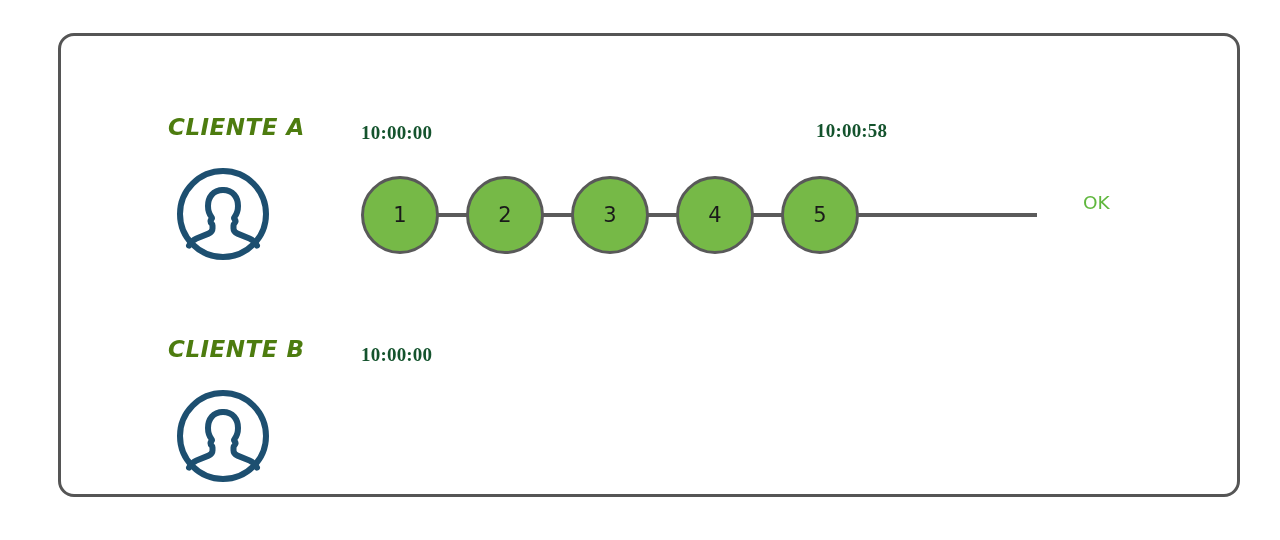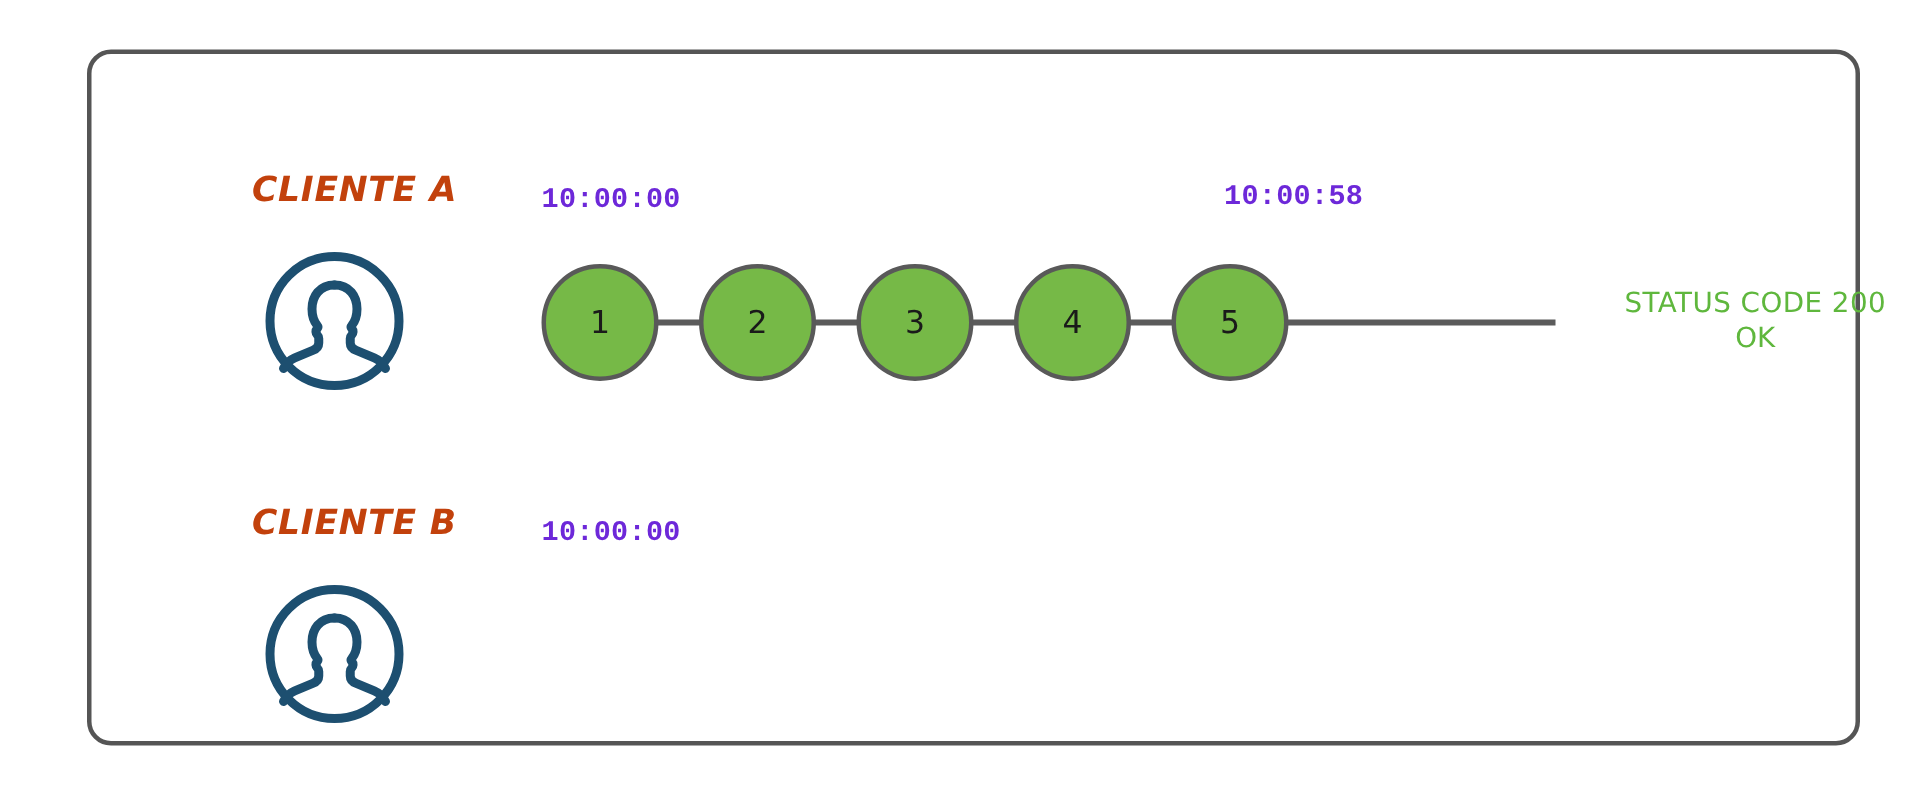--- a/index.html
+++ b/index.html
@@ -44,38 +44,38 @@
 
   .client-label {
     position: absolute;
     left: 107px;
     top: 78px;
     font-family: "DejaVu Sans", sans-serif;
     font-size: 23px;
     font-style: italic;
     font-weight: 600;
     letter-spacing: 0.5px;
-    color: #c2410c;
+    color: #4d7c0f;
     white-space: nowrap;
   }
 
   .avatar {
     position: absolute;
     left: 114px;
     top: 130px;
     width: 96px;
     height: 96px;
   }
 
   .time-label {
     position: absolute;
-    font-family: Liberation Mono, monospace;
+    font-family: Liberation Serif, serif;
     font-size: 19px;
     font-weight: bold;
-    color: #6d28d9;
+    color: #14532d;
     white-space: nowrap;
     letter-spacing: 0.2px;
   }
   .time-start { left: 300px; top: 86px; }
   .time-end-a { left: 755px; top: 84px; text-align: center; }
 
   
   .chain {
     position: absolute;
     height: 80px;
@@ -181,21 +181,20 @@
         <div class="link"></div>
         <div class="node ok">3</div>
         <div class="link"></div>
         <div class="node ok">4</div>
         <div class="link"></div>
         <div class="node ok">5</div>
         <div class="link tail-a"></div>
       </div>
 
       <div class="status status-a">
-        <div class="status-code">STATUS CODE 200</div>
         <div class="status-msg">OK</div>
       </div>
     </div>
 
     <div class="row row-b">
 
       <div class="client-label">CLIENTE B</div>
 
       <div class="avatar">
         <svg viewBox="0 0 96 96" width="96" height="96" aria-hidden="true">

